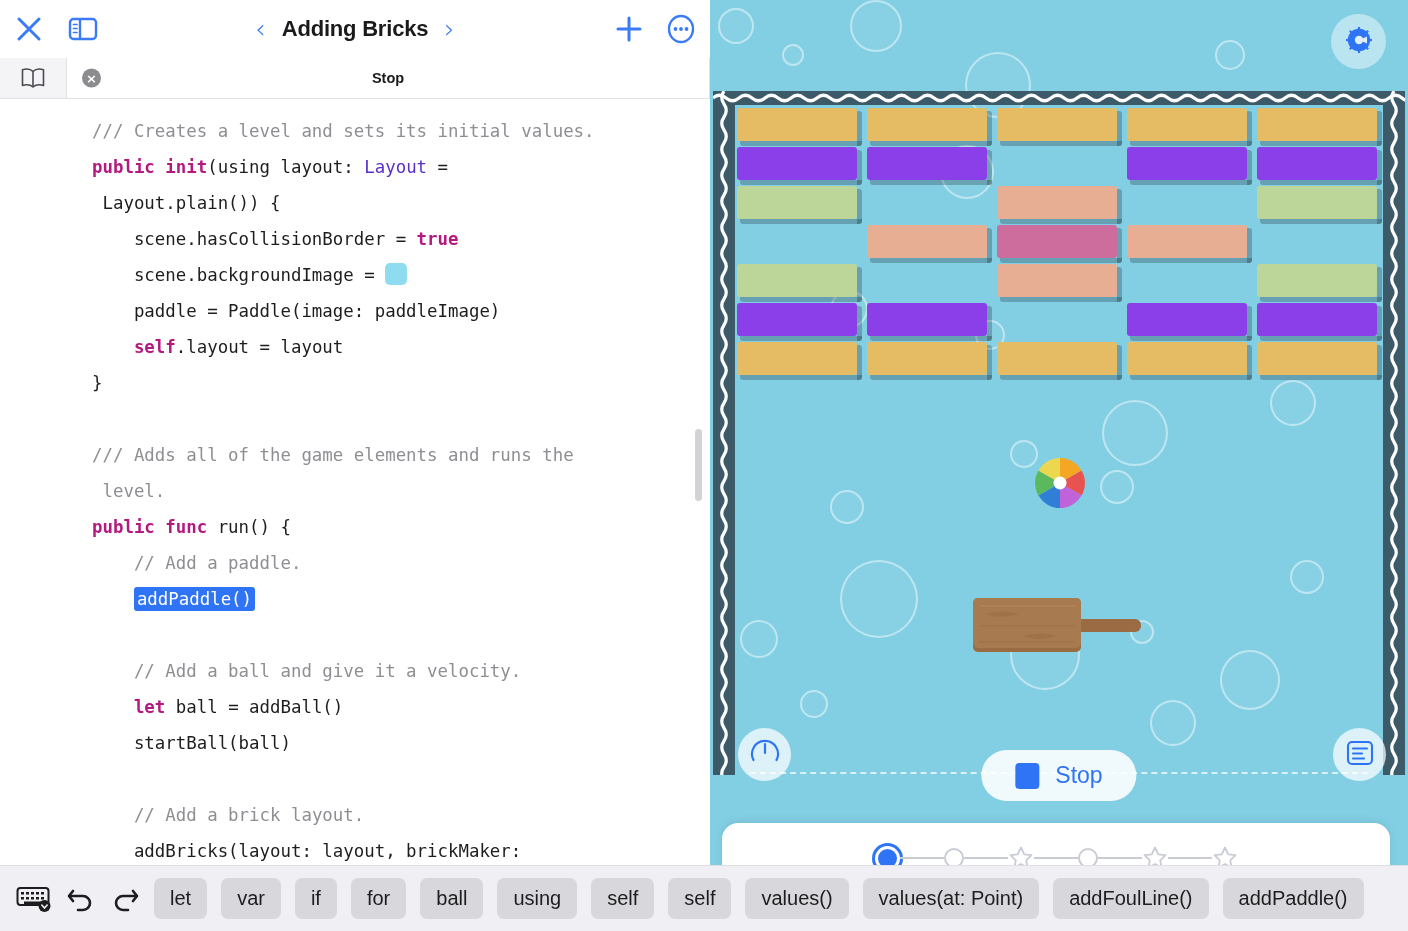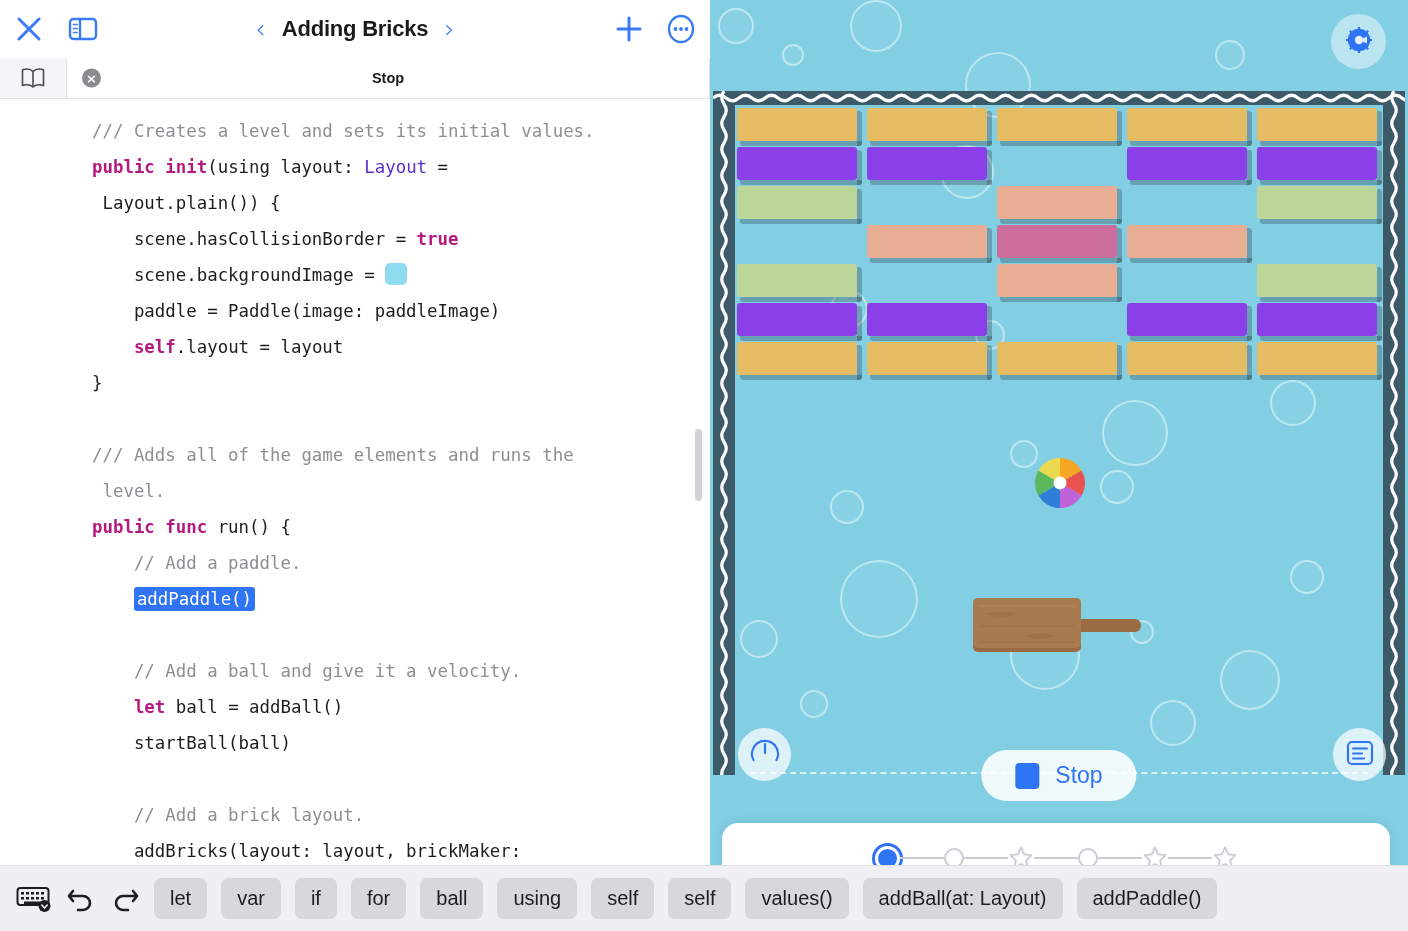--- a/index.html
+++ b/index.html
@@ -556,18 +556,19 @@
     <span id="chips-container" style="display:flex;gap:14px;align-items:center;">
         <span class="chip">let</span>
         <span class="chip">var</span>
         <span class="chip">if</span>
         <span class="chip">for</span>
         <span class="chip">ball</span>
         <span class="chip">using</span>
         <span class="chip">self</span>
         <span class="chip">self</span>
         <span class="chip">values()</span>
-        <span class="chip">addBall(at: Layout)</span>
+        <span class="chip">values(at: Point)</span>
+        <span class="chip">addFoulLine()</span>
         <span class="chip">addPaddle()</span>
       </span>
   </div>
 
 </div>
 
 </body></html>

